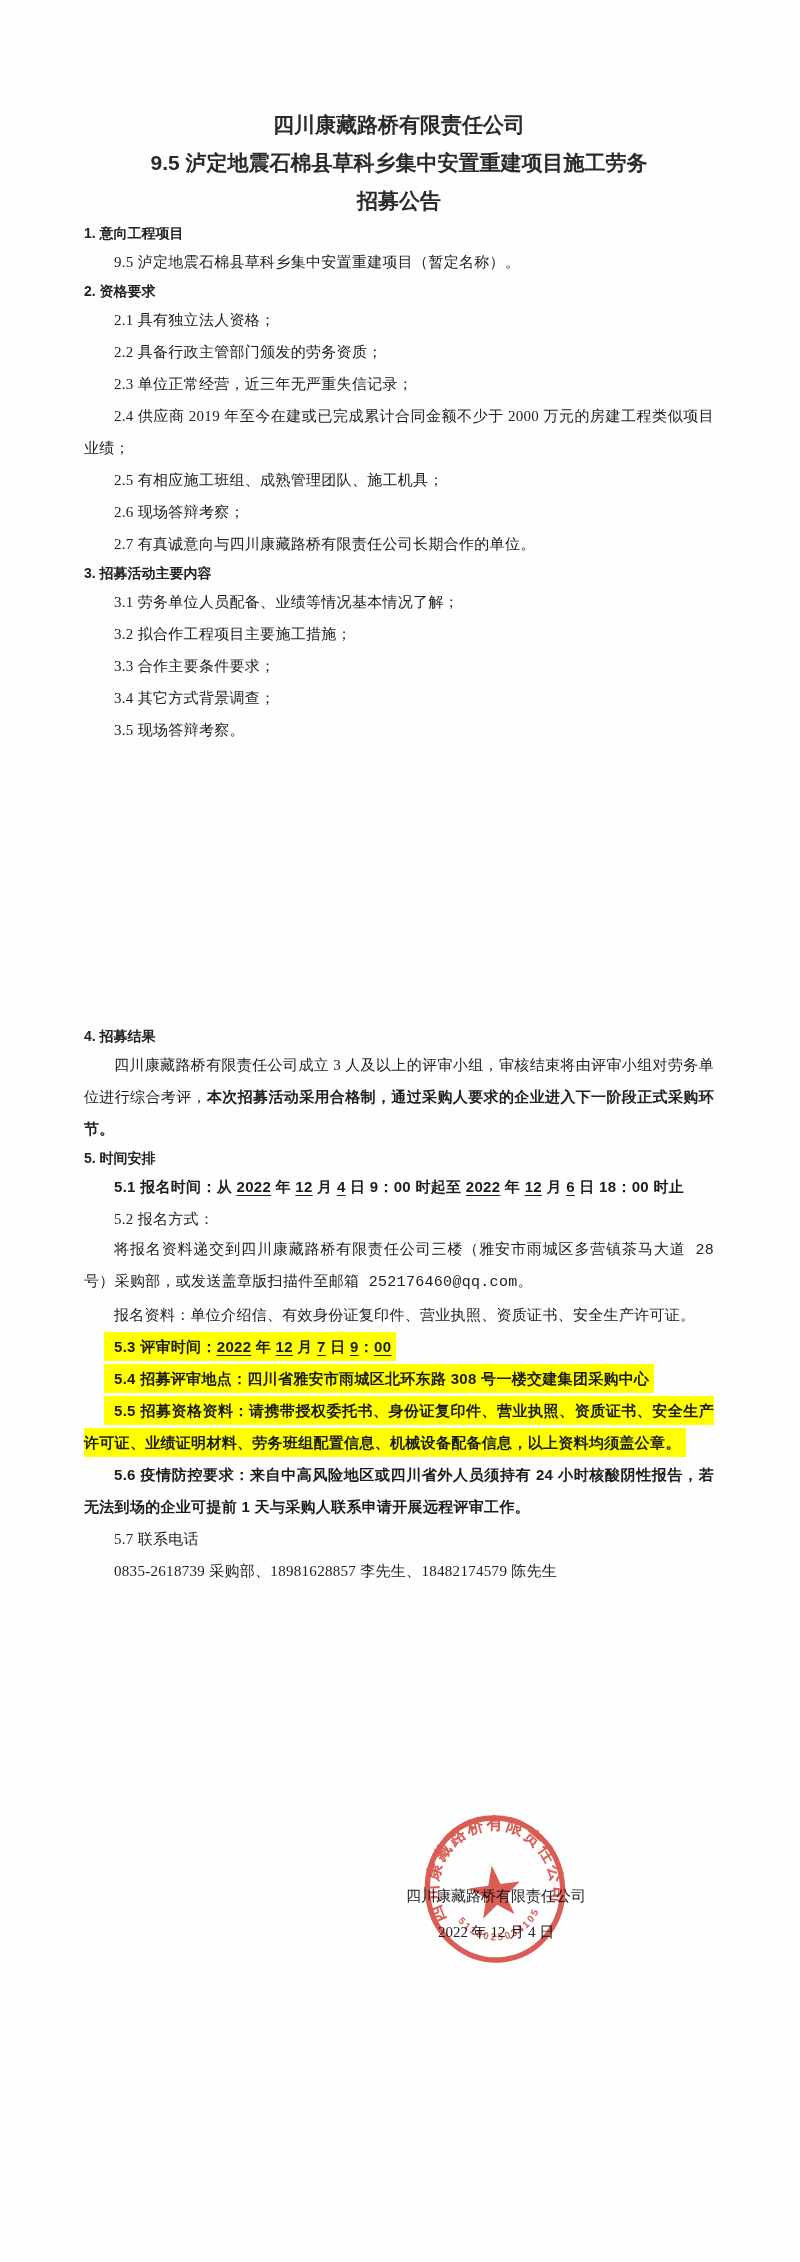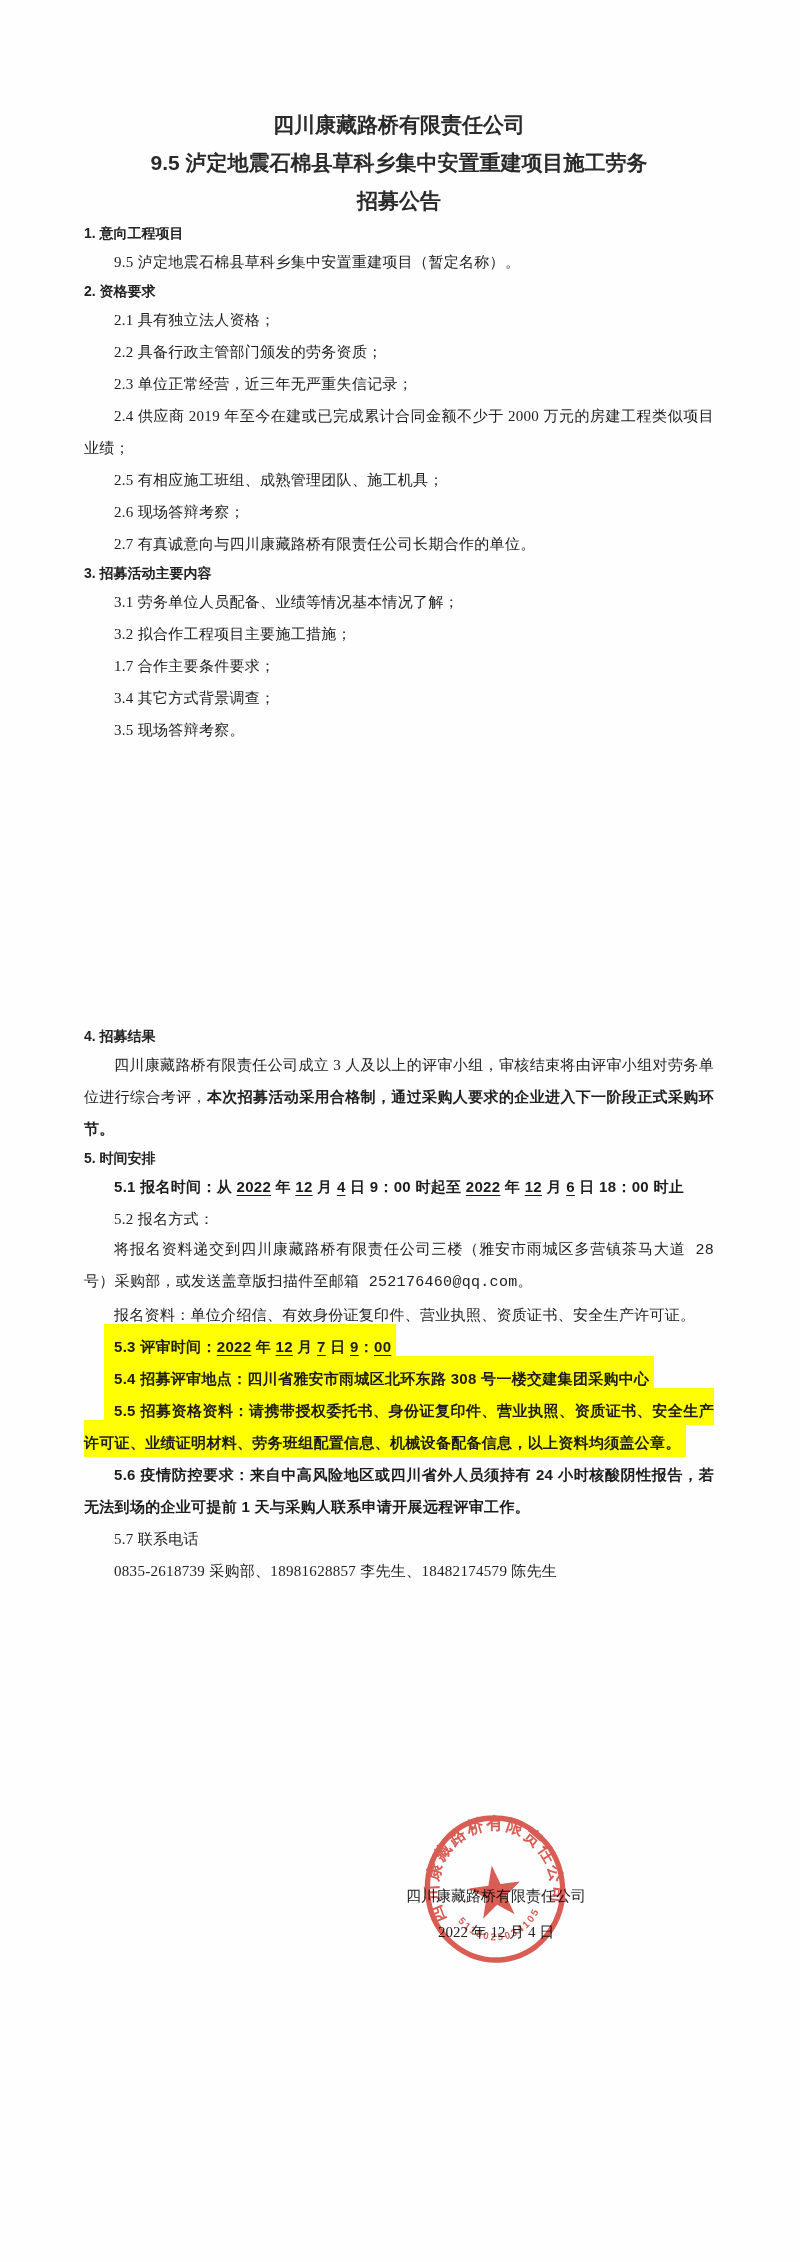--- a/index.html
+++ b/index.html
@@ -13,21 +13,21 @@
               font-size:21px;line-height:38px;color:#2a2a2a;}
   
   h2.sec{font-family:"Liberation Sans","DejaVu Sans",sans-serif;font-weight:700;
          font-size:14px;line-height:26px;color:#222;margin:0;}
   
   p.body{font-size:15px;line-height:32px;margin:0;text-indent:30px;
          text-align:justify;letter-spacing:0.3px;}
   .strong{font-family:"Liberation Sans","DejaVu Sans",sans-serif;font-weight:700;color:#1c1c1c;}
   .b{font-family:"Liberation Sans","DejaVu Sans",sans-serif;font-weight:700;}
   .u{text-decoration:underline;text-underline-offset:3px;}
-  .hl-bg{background:#ffff00;padding:14px 5px 6px 10px;margin-left:-10px;}
+  .hl-bg{background:#ffff00;padding:6px 5px 6px 10px;margin-left:-10px;}
   .pagegap{height:277px;}
   
   .intro{margin-top:46px;}
   .h-s1{margin-top:6px;} .p-s1{margin-top:16px;}
   .h-s2{margin-top:8px;}
   .req-first{margin-top:24px;} .item{margin-top:2px;}
   .h-s3{margin-top:10px;} .act-first{margin-top:18px;}
   .h-s4{margin-top:8px;} .p-s4{margin-top:18px;}
   .h-s5{margin-top:4px;} .i51{margin-top:14px;}
   .i-method{margin-top:4px;font-family:Liberation Mono, monospace;} .i53{margin-top:6px;}
@@ -58,21 +58,21 @@
     <p class="body item">2.2 具备行政主管部门颁发的劳务资质；</p>
     <p class="body item">2.3 单位正常经营，近三年无严重失信记录；</p>
     <p class="body item">2.4 供应商 2019 年至今在建或已完成累计合同金额不少于 2000 万元的房建工程类似项目业绩；</p>
     <p class="body item">2.5 有相应施工班组、成熟管理团队、施工机具；</p>
     <p class="body item">2.6 现场答辩考察；</p>
     <p class="body item">2.7 有真诚意向与四川康藏路桥有限责任公司长期合作的单位。</p>
 
     <h2 class="sec h-s3">3. 招募活动主要内容</h2>
     <p class="body act-first">3.1 劳务单位人员配备、业绩等情况基本情况了解；</p>
     <p class="body item">3.2 拟合作工程项目主要施工措施；</p>
-    <p class="body item">1.7 合作主要条件要求；</p>
+    <p class="body item">3.3 合作主要条件要求；</p>
     <p class="body item">3.4 其它方式背景调查；</p>
     <p class="body item">3.5 现场答辩考察。</p>
 
     <div class="pagegap"></div>
 
     <h2 class="sec h-s4">4. 招募结果</h2>
     <p class="body p-s4"><span>四川康藏路桥有限责任公司成立 3 人及以上的评审小组，审核结束将由评审小组对劳务单位进行综合考评，</span><span class="b">本次招募活动采用合格制，通过采购人要求的企业进入下一阶段正式采购环节。</span></p>
 
     <h2 class="sec h-s5">5. 时间安排</h2>
     <p class="body strong i51"><span>5.1 报名时间：从 </span><span class="u">2022</span><span> 年 </span><span class="u">12</span><span> 月 </span><span class="u">4</span><span> 日 9：00 时起至 </span><span class="u">2022</span><span> 年 </span><span class="u">12</span><span> 月 </span><span class="u">6</span><span> 日 18：00 时止</span></p>

